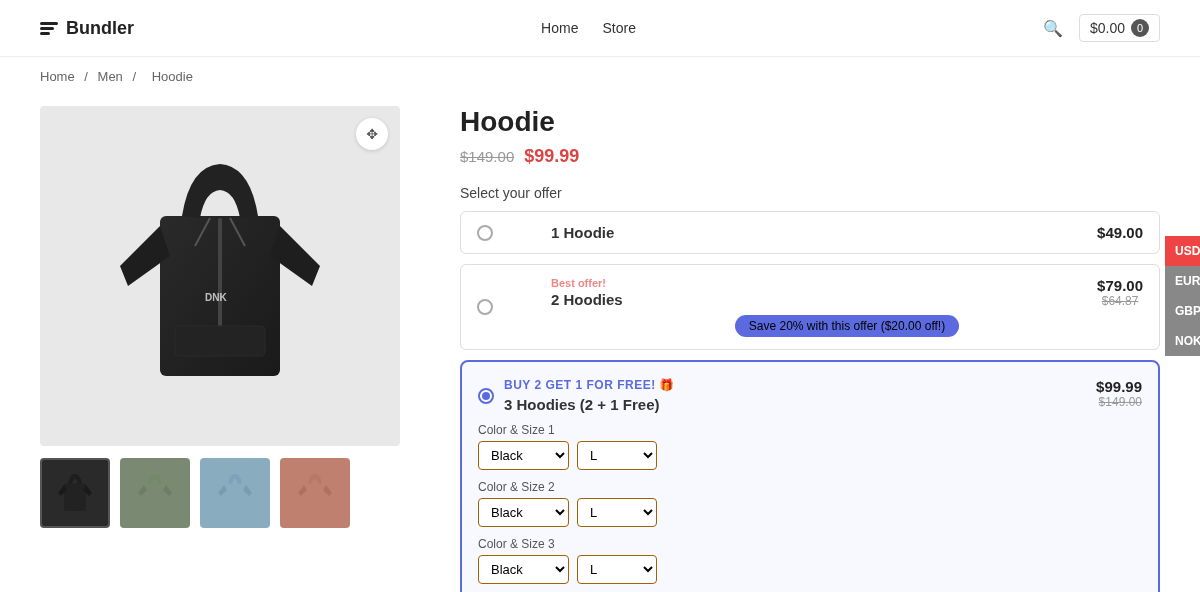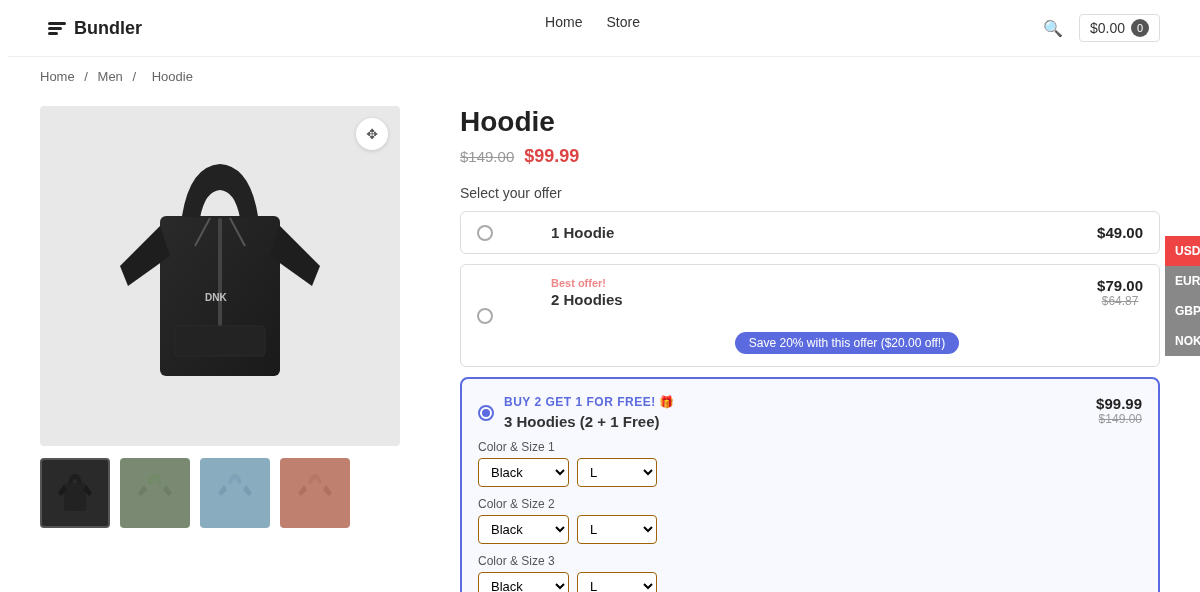--- a/index.html
+++ b/index.html
@@ -1,19 +1,19 @@
 <!DOCTYPE html>
 <html><head>
   <meta charset="utf-8">
   <style>
     * { box-sizing: border-box; margin: 0; padding: 0; }
     body { font-family: -apple-system, BlinkMacSystemFont, 'Segoe UI', sans-serif; background: #fff; color: #333; font-size: 14px; }
 
     
-    .header { display: flex; justify-content: space-between; padding: 14px 40px; border-bottom: 1px solid #eee; margin-left: 8px; }
+    .header { display: flex; align-items: center; justify-content: space-between; padding: 14px 40px; border-bottom: 1px solid #eee; }
     .logo { display: flex; align-items: center; gap: 8px; font-weight: 700; font-size: 18px; color: #222; }
     .logo-icon { display: flex; flex-direction: column; gap: 2px; }
     .logo-icon span { display: block; height: 3px; background: #222; border-radius: 2px; }
     .logo-icon span:nth-child(1) { width: 18px; }
     .logo-icon span:nth-child(2) { width: 14px; }
     .logo-icon span:nth-child(3) { width: 10px; }
     .nav { display: flex; gap: 24px; }
     .nav a { text-decoration: none; color: #333; font-size: 14px; }
     .header-right { display: flex; align-items: center; gap: 16px; }
     .cart-btn { display: flex; align-items: center; gap: 6px; font-size: 14px; color: #333; cursor: pointer; border: 1px solid #ddd; padding: 4px 10px; border-radius: 4px; background: #fff; }
@@ -49,21 +49,21 @@
     .select-offer-label { font-size: 14px; color: #444; margin-bottom: 10px; font-weight: 500; }
 
     
     .offer-card { border: 1.5px solid #ddd; border-radius: 6px; padding: 12px 16px; margin-bottom: 10px; cursor: pointer; position: relative; }
     .offer-header { display: flex; justify-content: space-between; align-items: center; }
     .offer-name { font-weight: 600; font-size: 15px; }
     .offer-price { font-weight: 600; font-size: 15px; color: #222; }
     .offer-badge { font-size: 11px; color: #e88; font-weight: 600; margin-bottom: 2px; }
     .offer-orig-price { font-size: 12px; color: #999; text-decoration: line-through; }
     .offer-prices { text-align: center; }
-    .save-badge { background: #5b6bdf; color: #ffffff; border-radius: 20px; padding: 4px 14px; font-size: 12px; font-weight: 500; margin-top: 24px; display: inline-block; }
+    .save-badge { background: #5b6bdf; color: #000000; border-radius: 20px; padding: 4px 14px; font-size: 12px; font-weight: 500; margin-top: 7px; display: inline-block; }
     .radio-dot { width: 16px; height: 16px; border-radius: 50%; border: 2px solid #aaa; display: flex; align-items: center; justify-content: center; margin-right: 10px; flex-shrink: 0; }
     .radio-dot.selected { border-color: #5b6bdf; background: #fff; }
     .radio-dot.selected::after { content: ''; width: 8px; height: 8px; border-radius: 50%; background: #5b6bdf; display: block; }
     .offer-row { display: flex; align-items: center; gap: 48px; }
 
     
     .bundle-card { border: 2px solid #5b6bdf; border-radius: 8px; padding: 16px; margin-bottom: 14px; background: #f8f9ff; }
     .bundle-label { font-size: 12px; color: #5b6bdf; font-weight: 700; letter-spacing: 0.5px; margin-bottom: 4px; }
     .bundle-title { font-weight: 700; font-size: 15px; }
     .bundle-prices { text-align: right; margin-left: auto; }

